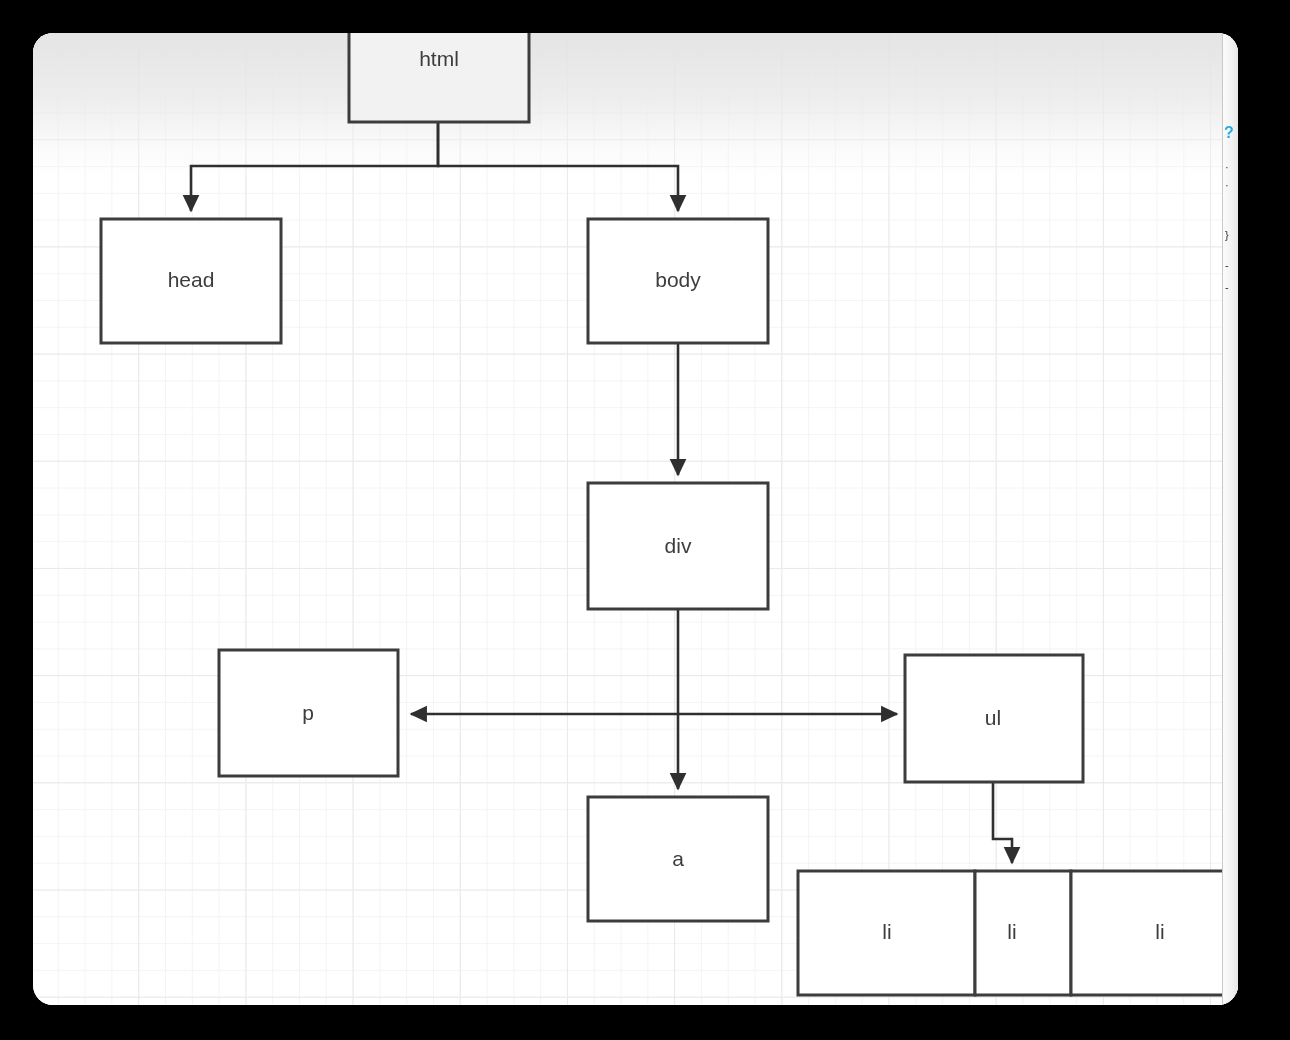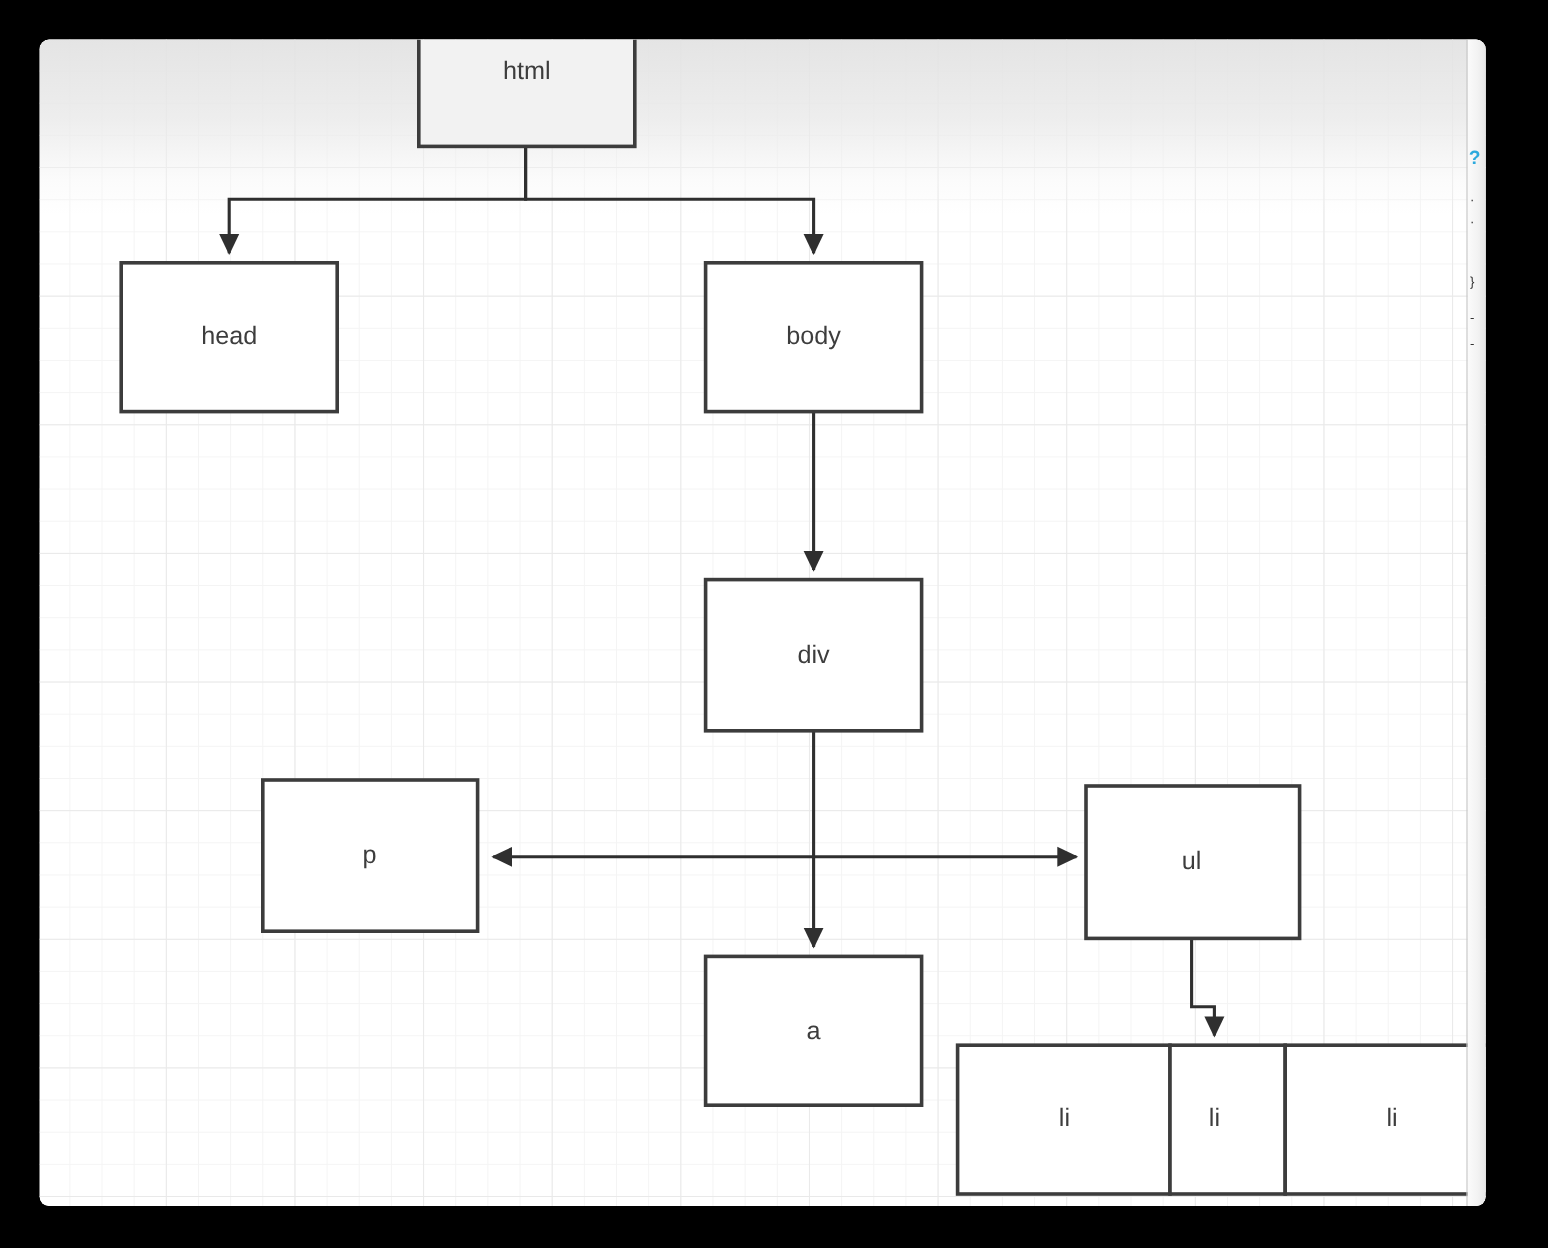--- a/index.html
+++ b/index.html
@@ -19,21 +19,21 @@
     background: #000000;
   }
 
   
   #window {
     position: absolute;
     left: 33px;
     top: 33px;
     width: 1205px;
     height: 972px;
-    border-radius: 8px;
+    border-radius: 20px;
     overflow: hidden;
     background: #ffffff;
     box-shadow: 0 0 0 1px rgba(0,0,0,0.06);
   }
 
   
   #canvas {
     position: absolute;
     inset: 0;
     background-color: #ffffff;

